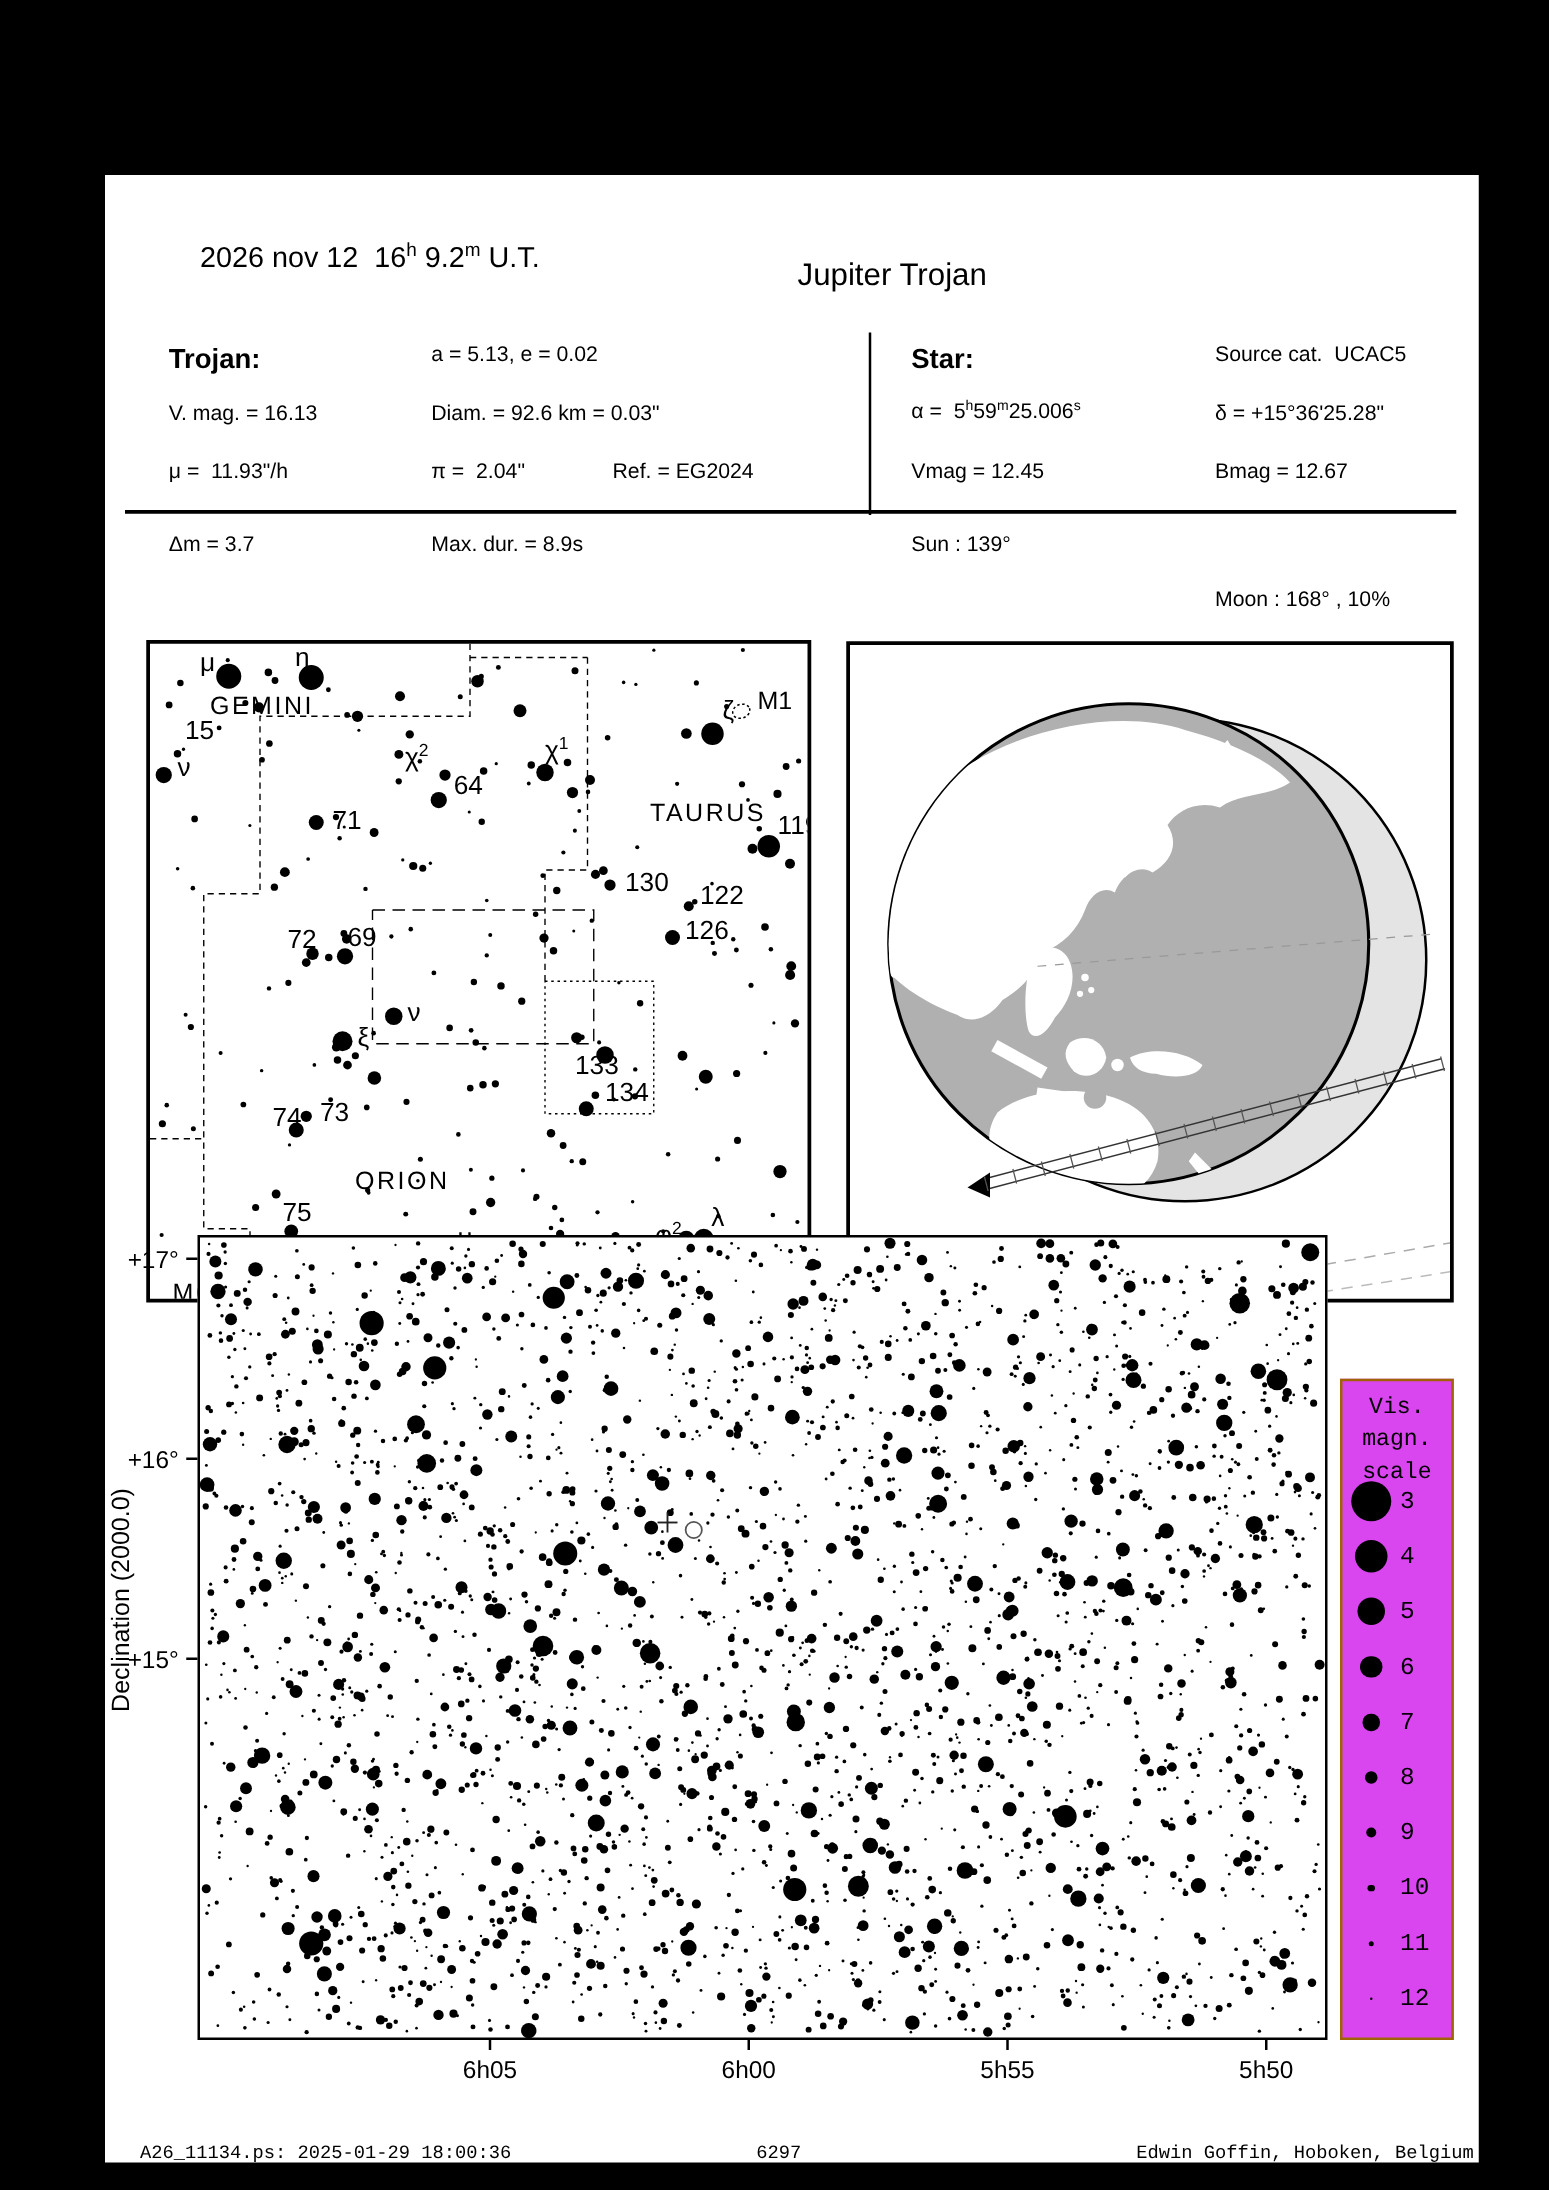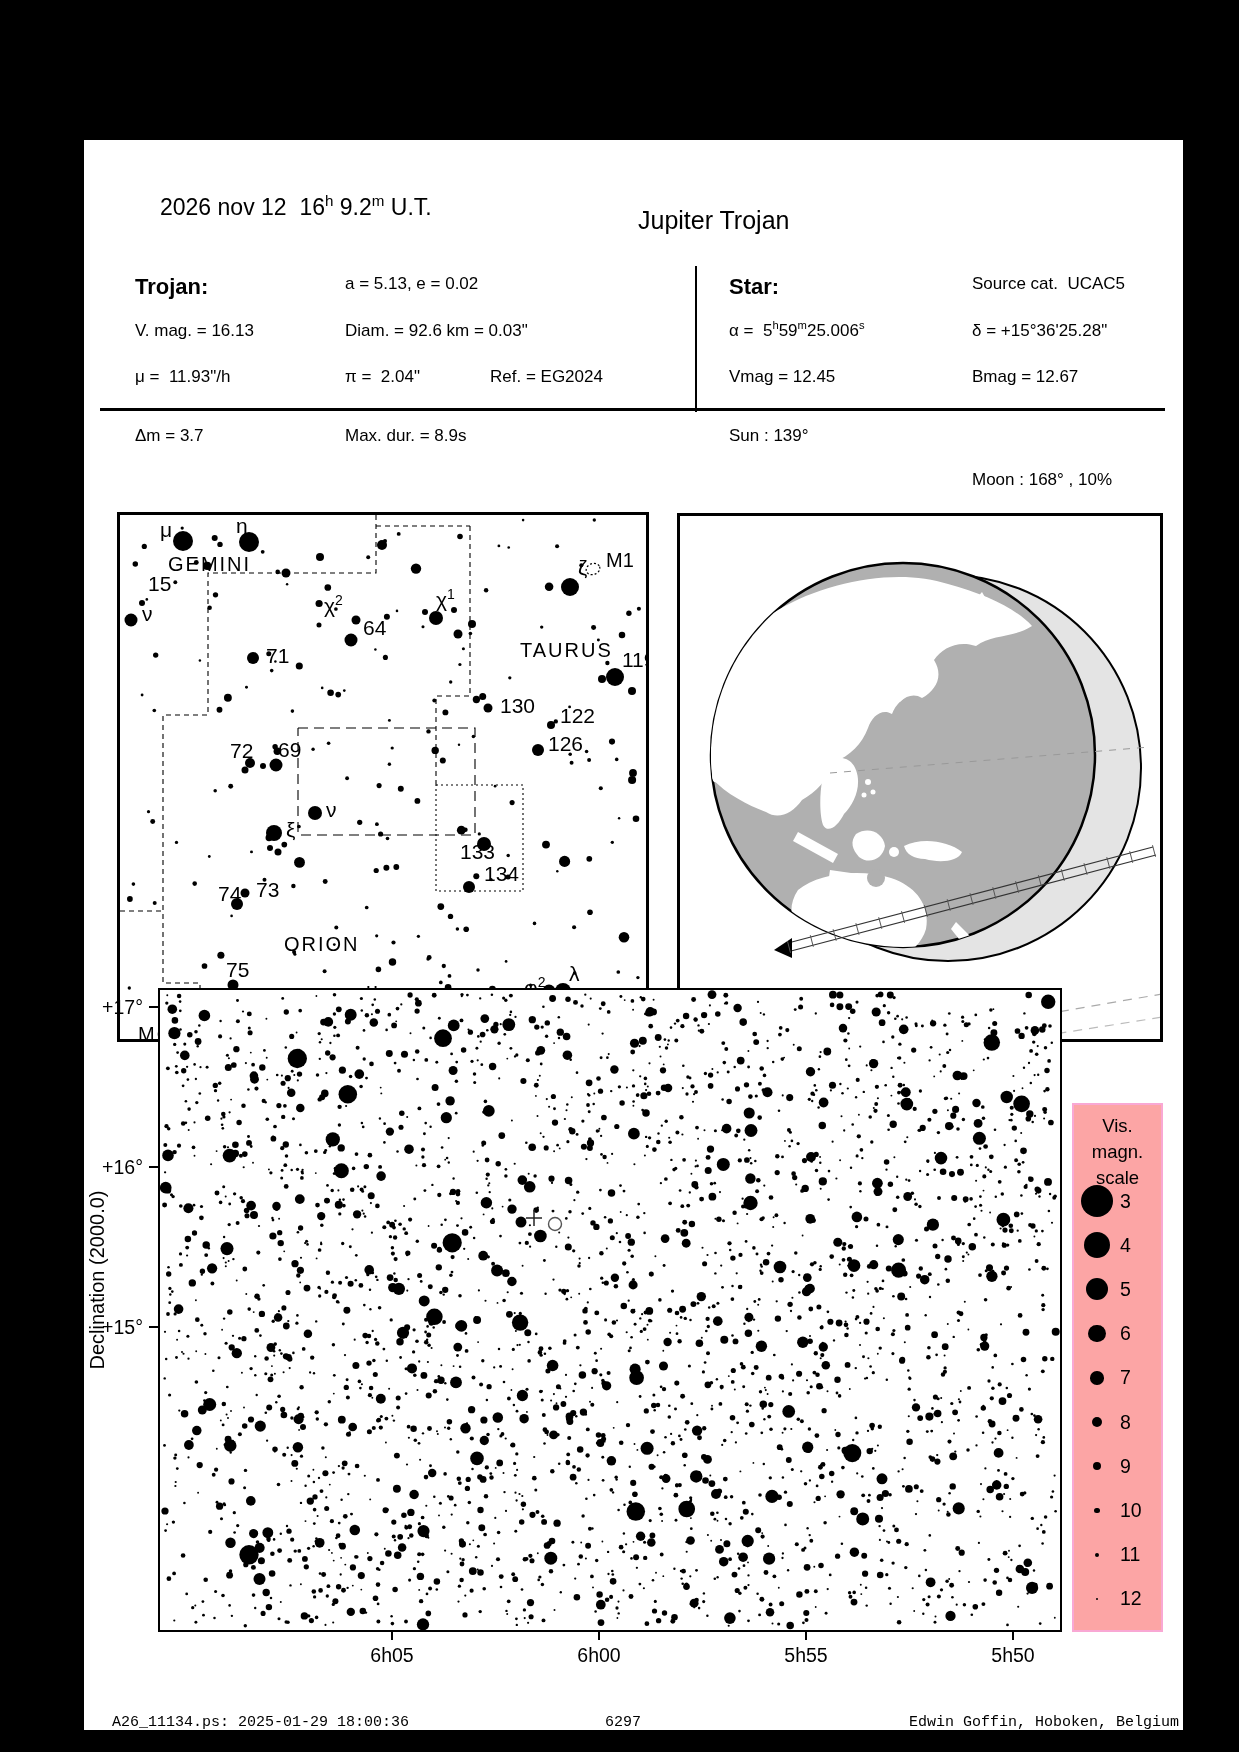--- a/index.html
+++ b/index.html
@@ -12,21 +12,21 @@
   .dateline{font-size:23px;}
   .dateline sup{font-size:66%;}
   .subtitle{font-size:25px;}
   .cell{font-size:17px;}
   .cell.bold{font-weight:bold;font-size:22px;}
   .cell sup{font-size:66%;}
   .vdiv{width:2px;background:#000;}
   .hrule{height:3px;background:#000;}
   .chartbox{border:3px solid #000;background:#fff;}
   .fieldbox{border:2px solid #000;background:#fff;}
-  .legendbox{border:2px solid #f9a8d4;background:#fca5a5;}
+  .legendbox{border:2px solid #a16207;background:#d946ef;font-family:Liberation Mono, monospace;}
   .caption{font-size:17.5px;}
   .axislabel{font-size:20px;}
   .ylabel{transform:rotate(-90deg);text-align:center;}
   .footer{font-family:"Liberation Mono",monospace;font-size:15px;margin-top:12px;}
   .legend-title div{font-size:18.5px;text-align:center;line-height:26px;}
   .lrow{position:absolute;left:0;width:100%;height:34px;display:flex;align-items:center;}
   .lcirc{width:46px;display:flex;justify-content:center;align-items:center;flex:none;}
   .ldot{background:#000;border-radius:50%;display:block;}
   .llab{font-size:19.5px;}
   svg{display:block;}

